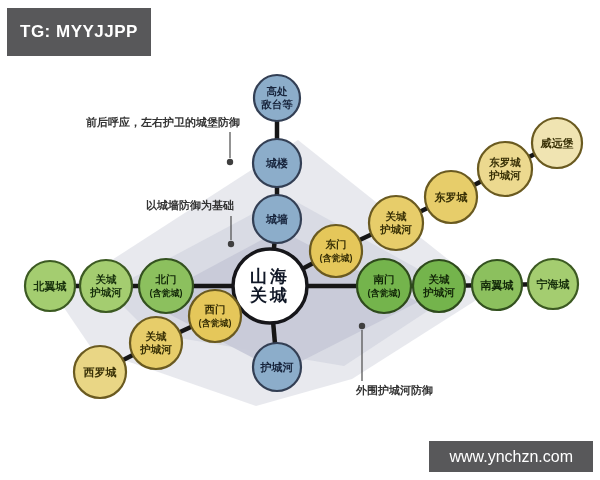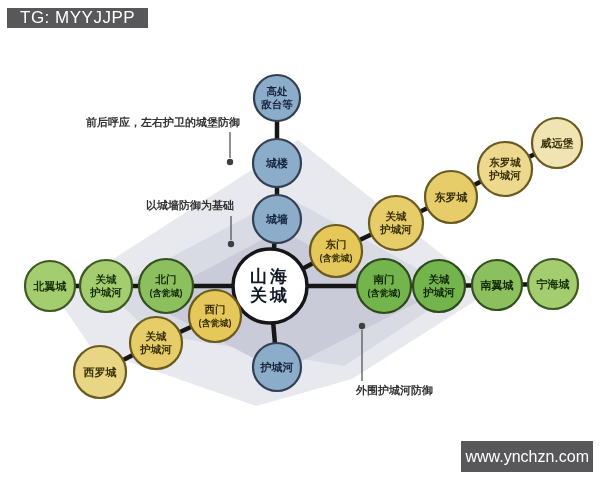--- a/index.html
+++ b/index.html
@@ -5,22 +5,22 @@
   html,body{margin:0;padding:0;background:#ffffff;}
   .stage{
     position:relative;width:600px;height:480px;background:#ffffff;overflow:hidden;
     font-family:"Liberation Sans","DejaVu Sans",sans-serif;
   }
   .watermark{
     position:absolute;color:#fff;background:#58585a;
     display:flex;align-items:center;justify-content:center;
     white-space:nowrap;
   }
-  .watermark.top{left:7px;top:8px;height:20px;padding:0 13px;font-size:17px;letter-spacing:.5px;}
-  .watermark.bottom{right:7px;bottom:8px;height:31px;padding:0 4px;font-size:16px;}
+  .watermark.top{left:7px;top:8px;height:32px;padding:8px 13px;font-size:17px;letter-spacing:.5px;font-weight:bold;}
+  .watermark.bottom{right:7px;bottom:8px;height:31px;padding:0 20px;font-size:16px;}
   svg{position:absolute;left:0;top:0;}
   text{font-family:"Liberation Sans","DejaVu Sans",sans-serif;}
 </style>
 </head>
 <body>
 
 <div class="stage">
   <svg width="600" height="480" viewBox="0 0 600 480">
       <polygon points="298,140 489,292 352,379 256,406 92,349 56,296" fill="#e4e5eb" opacity="0.85"></polygon>
       <polygon points="286,196 458,291 344,366 150,333 108,291" fill="#d5d7e1" opacity="0.8"></polygon>

